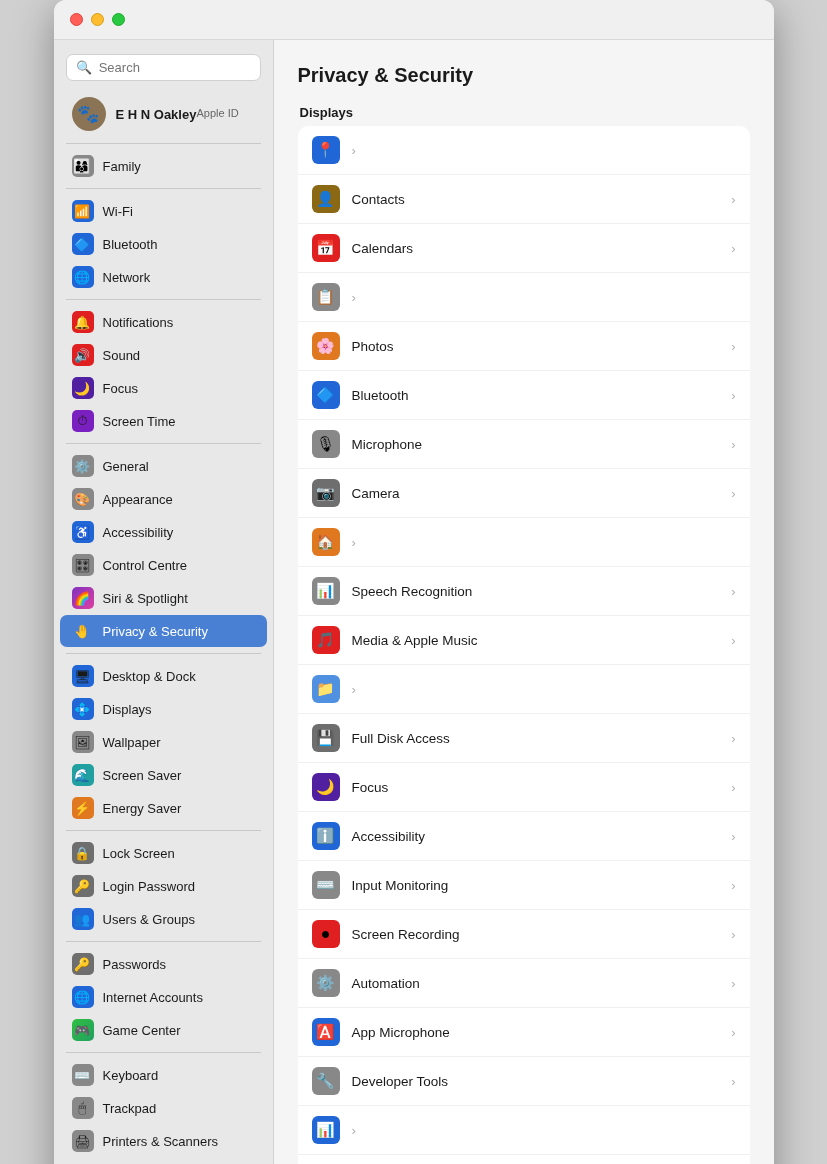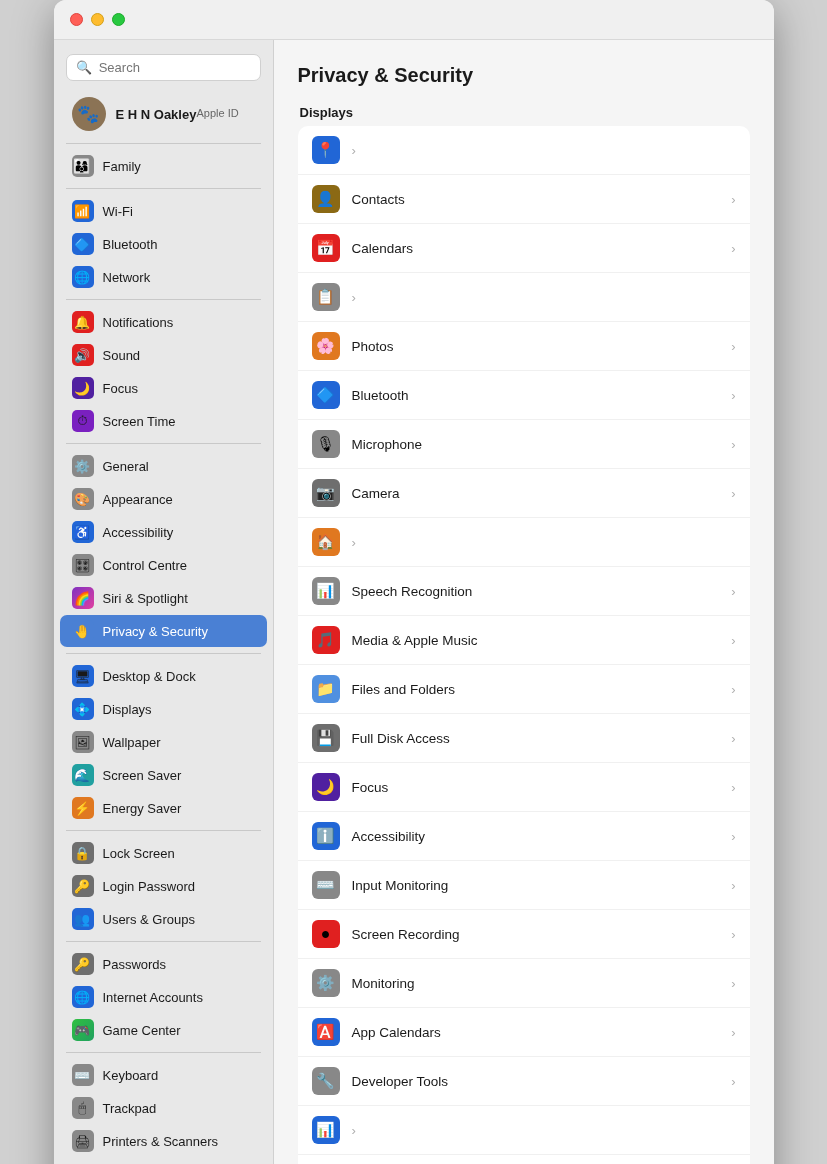--- a/index.html
+++ b/index.html
@@ -446,21 +446,20 @@
         </div>
 
         <div class="list-row">
           <div class="row-icon ic-red" style="font-size:15px;">🎵</div>
           <span class="row-label">Media &amp; Apple Music</span>
           <span class="row-chevron">›</span>
         </div>
 
         <div class="list-row">
           <div class="row-icon ic-lightblue" style="font-size:15px;">📁</div>
-          <span class="row-label">Files and Folders</span>
           <span class="row-chevron">›</span>
         </div>
 
         <div class="list-row">
           <div class="row-icon ic-gray2" style="font-size:15px;">💾</div>
           <span class="row-label">Full Disk Access</span>
           <span class="row-chevron">›</span>
         </div>
 
         <div class="list-row">
@@ -482,27 +481,27 @@
         </div>
 
         <div class="list-row">
           <div class="row-icon ic-red" style="font-size:15px;">⏺</div>
           <span class="row-label">Screen Recording</span>
           <span class="row-chevron">›</span>
         </div>
 
         <div class="list-row">
           <div class="row-icon ic-gray" style="font-size:15px;">⚙️</div>
-          <span class="row-label">Monitoring</span>
+          <span class="row-label">Automation</span>
           <span class="row-chevron">›</span>
         </div>
 
         <div class="list-row">
           <div class="row-icon ic-blue" style="font-size:15px;">🅰️</div>
-          <span class="row-label">App Calendars</span>
+          <span class="row-label">App Microphone</span>
           <span class="row-chevron">›</span>
         </div>
 
         <div class="list-row">
           <div class="row-icon ic-gray" style="font-size:15px;">🔧</div>
           <span class="row-label">Developer Tools</span>
           <span class="row-chevron">›</span>
         </div>
 
         <div class="list-row">

